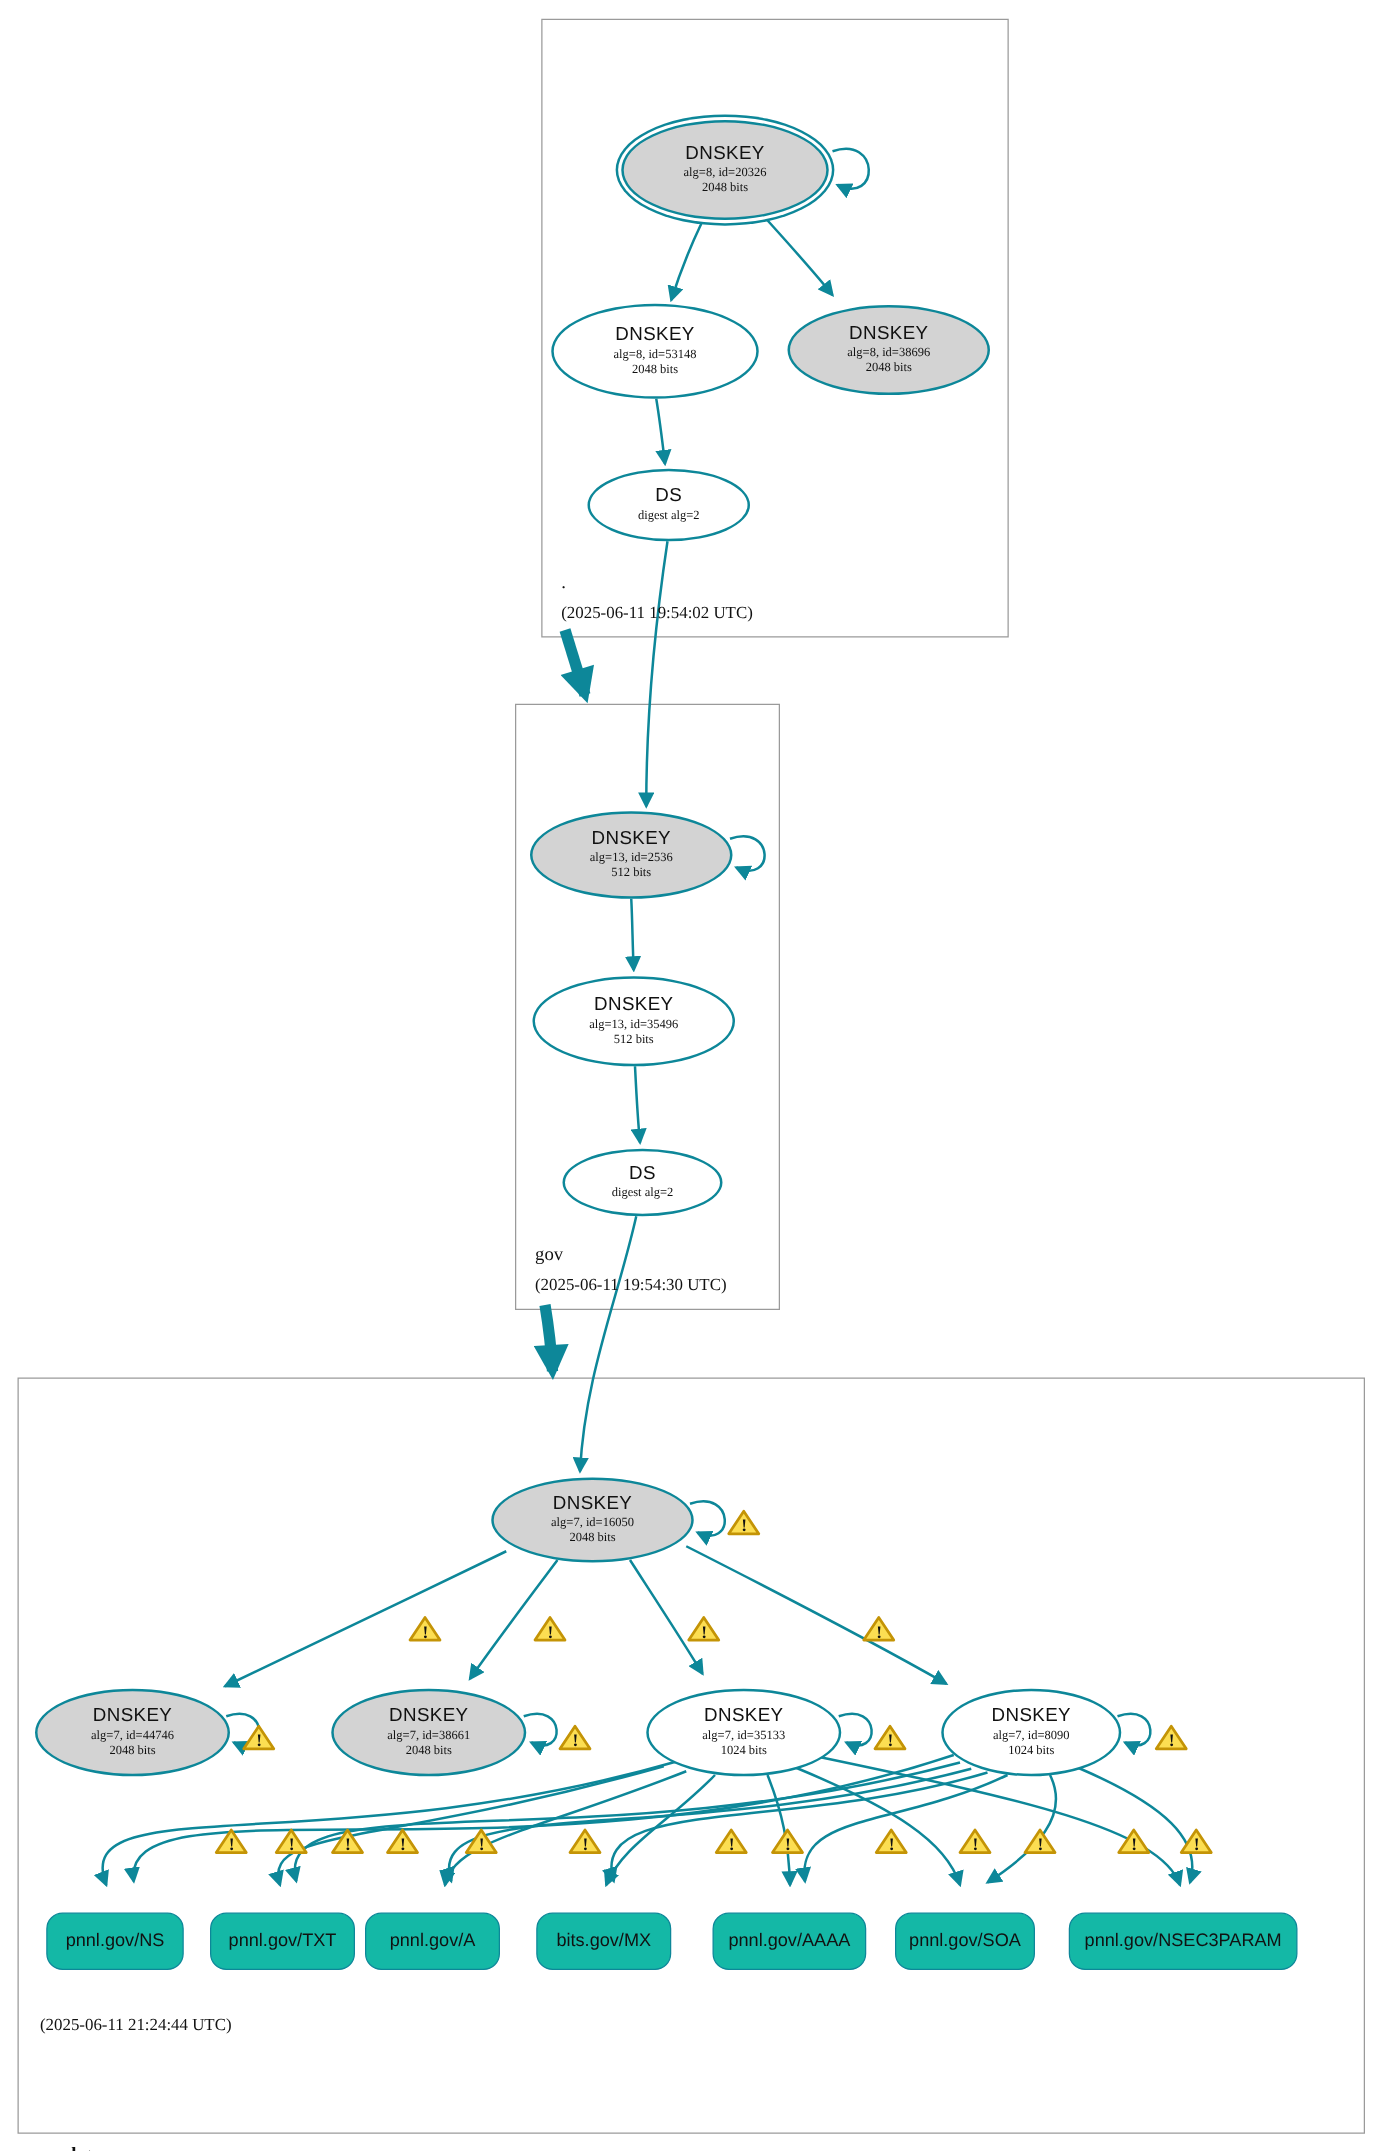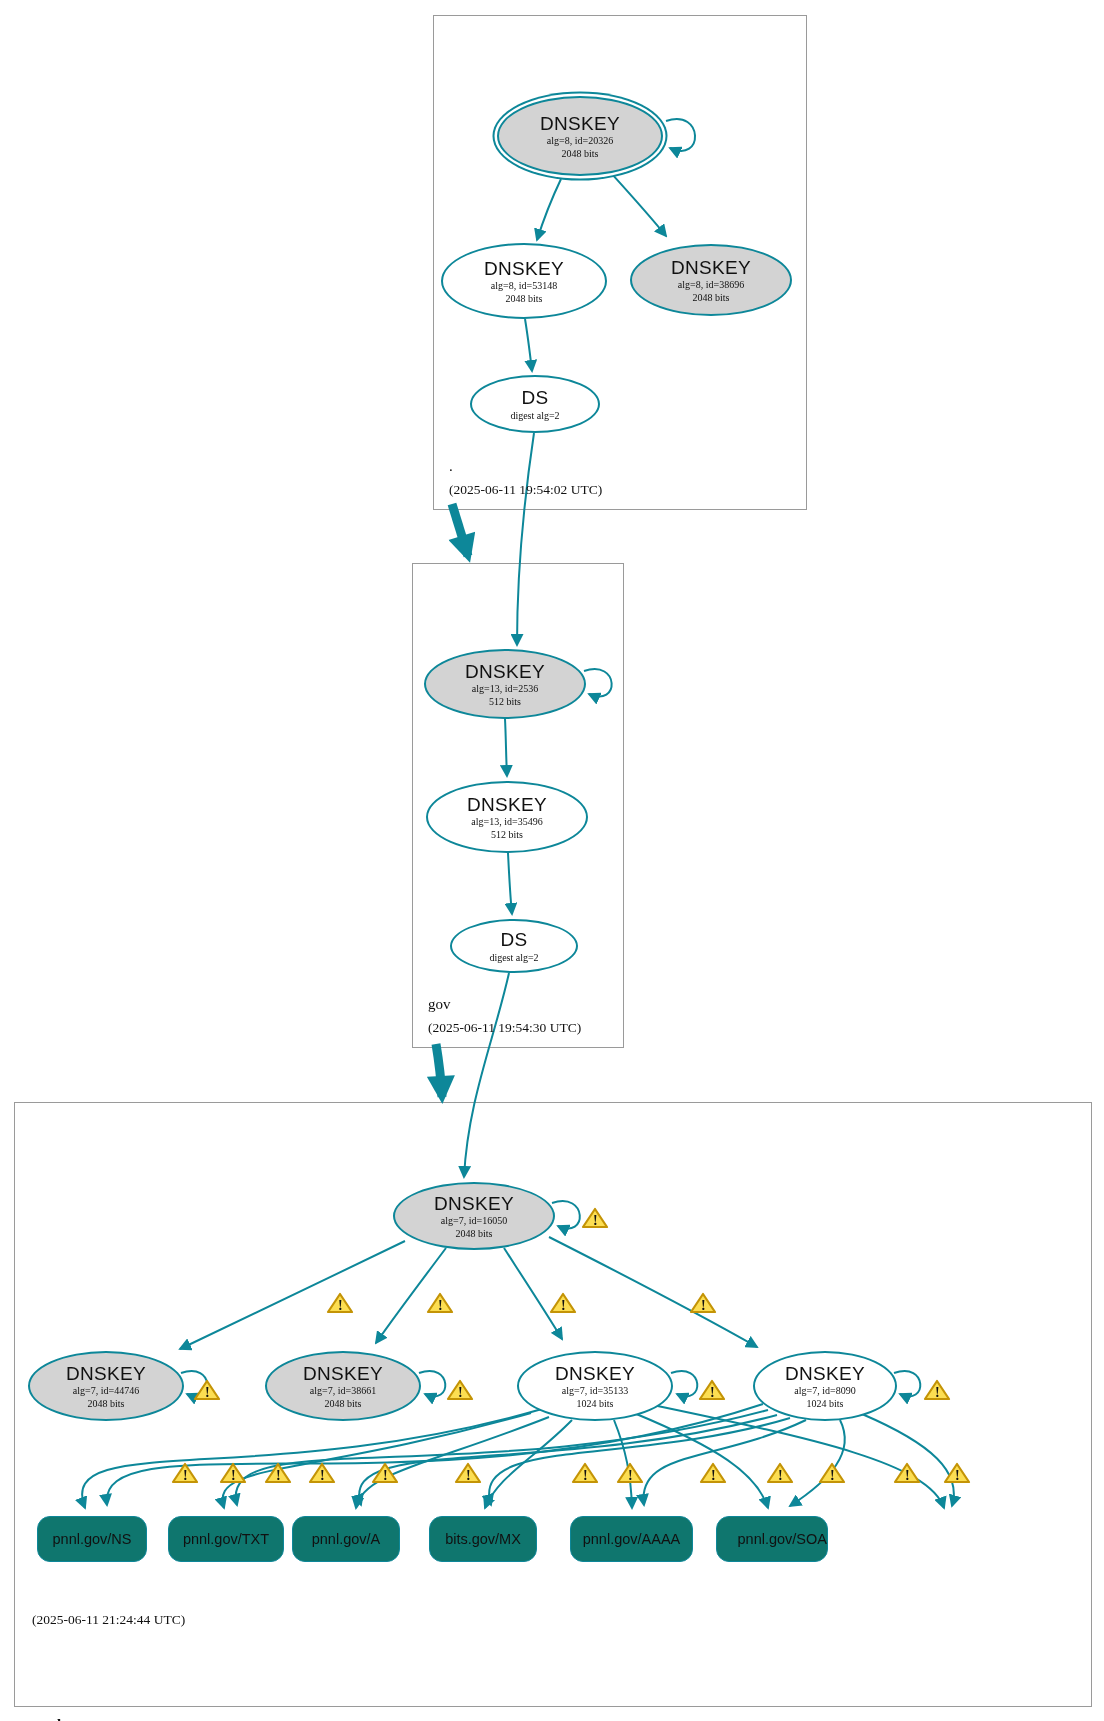--- a/index.html
+++ b/index.html
@@ -8,26 +8,26 @@
 
   .zonebox { position:absolute; border:1px solid #9a9a9a; background:transparent; z-index:1; }
 
   svg.edges { position:absolute; left:0; top:0; width:1104px; height:1721px; z-index:2; }
 
   .node { position:absolute; display:flex; flex-direction:column; align-items:center; justify-content:center;
           text-align:center; z-index:3; box-sizing:border-box; line-height:1.25; color:#111; }
   .ellipse { border-radius:50%; border:2px solid var(--teal); background:#fff; }
   .ellipse.gray { background:#d3d3d3; }
   .ellipse.double { box-shadow: 0 0 0 2.5px #fff, 0 0 0 4.5px var(--teal); }
-  .ntitle { font-family:"Liberation Sans",sans-serif; font-size:19px; letter-spacing:.3px; }
+  .ntitle { font-family:"Liberation Sans",sans-serif; font-size:15px; letter-spacing:.3px; }
   .nmeta  { font-family:"Liberation Serif",serif; font-size:10px; }
 
-  .rrset { position:absolute; height:46px; border:1.7px solid var(--teal); border-radius:13px; background:#0f766e;
+  .rrset { position:absolute; height:46px; border:1.7px solid var(--teal); border-radius:13px; background:#14b8a6;
            display:flex; align-items:center; justify-content:center; z-index:3; box-sizing:border-box;
-           font-family:"Liberation Sans",sans-serif; font-size:14.5px; color:#111; }
+           font-family:"Liberation Sans",sans-serif; font-size:14.5px; color:#111;margin-top:14px; }
 
   .zlabel { position:absolute; font-family:"Liberation Serif",serif; font-size:15px; color:#111; z-index:3; }
   .zts    { position:absolute; font-family:"Liberation Serif",serif; font-size:13.5px; color:#111; z-index:3; }
 
   .warn { position:absolute; width:28px; height:24px; z-index:4; }
   .warn polygon { fill:#fcde52; stroke:#c49406; stroke-width:2.2; stroke-linejoin:round; }
   .warn text { font-family:"Liberation Serif",serif; font-size:14px; font-weight:bold; fill:#111; }
 </style>
 </head>
 <body>
@@ -164,22 +164,25 @@
     </div>
   <div class="rrset" style="left:292px; top:1516px; width:108px;">
       <span>pnnl.gov/A</span>
     </div>
   <div class="rrset" style="left:429px; top:1516px; width:108px;">
       <span>bits.gov/MX</span>
     </div>
   <div class="rrset" style="left:570px; top:1516px; width:123px;">
       <span>pnnl.gov/AAAA</span>
     </div>
-  <div class="rrset" style="left:716px; top:1516px; width:112px;justify-content:flex-end;">
+  <div class="rrset" style="left:716px; top:1516px; width:112px;">
       <span>pnnl.gov/SOA</span>
+    </div>
+  <div class="rrset" style="left:855px; top:1516px; width:183px;">
+      <span>pnnl.gov/NSEC3PARAM</span>
     </div>
 
   <div class="zlabel" style="left:32px; top:1716px;font-weight:bold;">pnnl.gov</div>
   <div class="zts" style="left:32px; top:1612px;">(2025-06-11 21:24:44 UTC)</div>
 
 <svg class="warn" style="display: block; left: 581px; top: 1206px;" viewBox="0 0 28 24">
     <polygon points="14,3 26,21 2,21"></polygon>
     <text x="12" y="19">!</text>
   </svg>
     <svg class="warn" style="display: block; left: 326px; top: 1291px;" viewBox="0 0 28 24">

